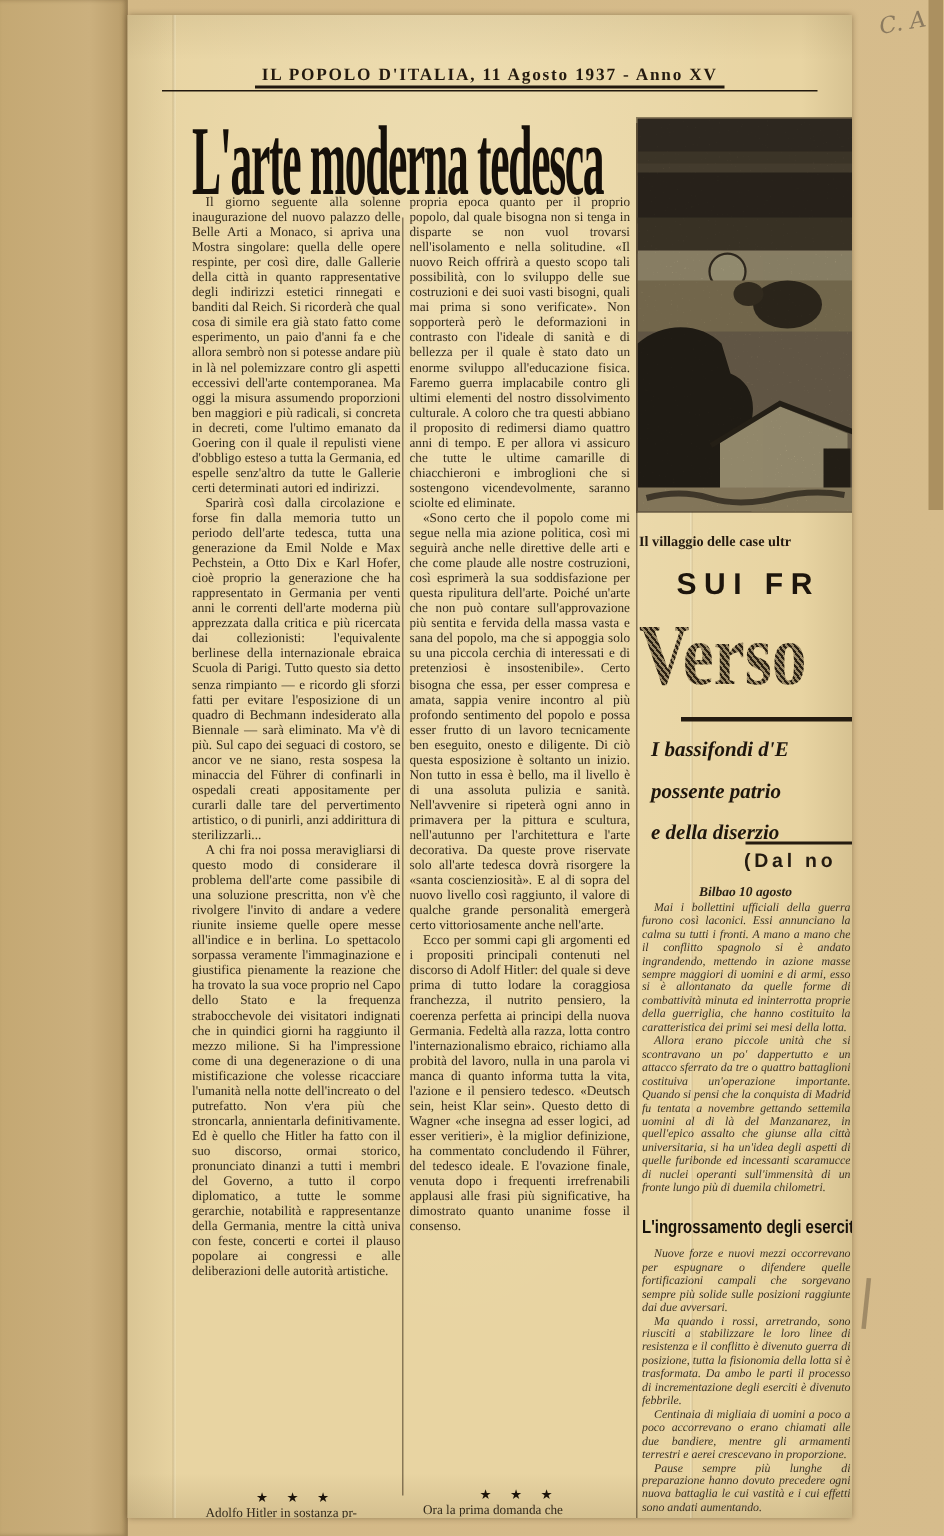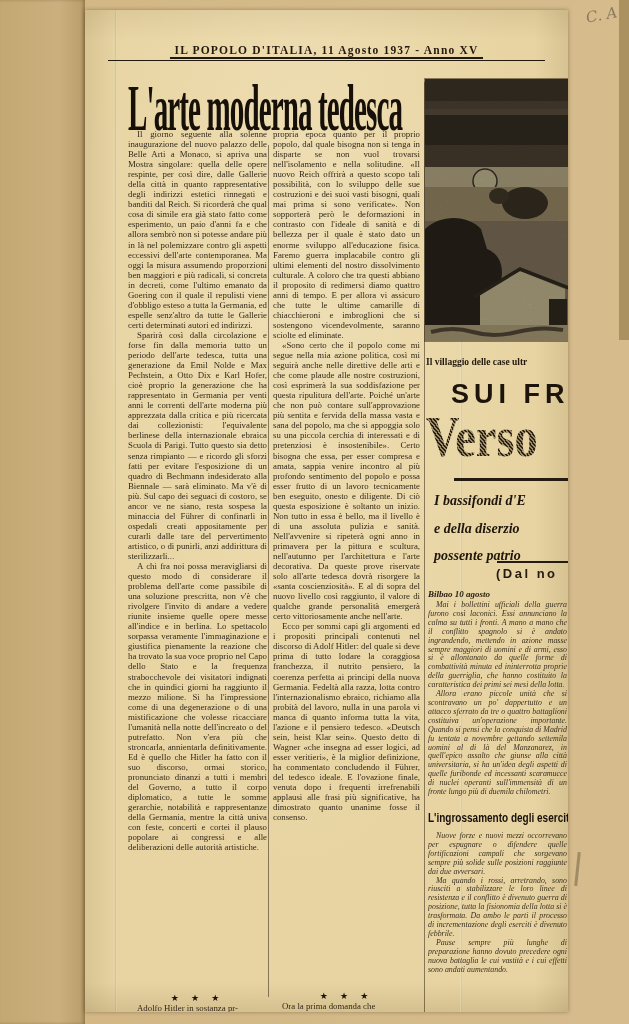--- a/index.html
+++ b/index.html
@@ -45,32 +45,32 @@
   .bodycol p{margin:0;text-indent:9px;}
   .bodycol p.noindent{text-indent:0;}
   .stars{position:absolute;font-size:9px;letter-spacing:5px;text-align:center;color:#1b130a;}
   .stars-1{left:43px;top:983px;width:139px;}
   .stars-2{left:188px;top:981px;width:147px;}
   .partial-line{position:absolute;font-size:8.8px;color:#332a1c;white-space:nowrap;overflow:hidden;}
   .partial-1{left:43px;top:993px;width:139px;text-indent:9px;}
   .partial-2{left:188px;top:991px;width:147px;text-indent:9px;}
   
   .kicker-wrap{position:absolute;left:366px;top:369px;width:117px;height:33px;overflow:hidden;}
-  .kicker{font-family:"Liberation Sans",sans-serif;font-weight:bold;font-size:27px;letter-spacing:5px;white-space:nowrap;color:#1d150c;}
+  .kicker{font-family:"Liberation Sans",sans-serif;font-weight:bold;font-size:20px;letter-spacing:5px;white-space:nowrap;color:#1d150c;}
   .bighead-wrap{position:absolute;left:341px;top:395px;width:142px;height:72px;overflow:hidden;}
   .bighead{font-size:58px;line-height:64px;font-weight:bold;white-space:nowrap;color:#3a2d1d;
         transform:scaleX(.8);transform-origin:left top;
         background:repeating-linear-gradient(45deg,#2e2416 0 1.5px,#a6withers 0);}
   .bighead.hatch{background:repeating-linear-gradient(45deg,#2b2113 0 1.6px,#9b8a67 1.6px 3.2px);
         -webkit-background-clip:text;background-clip:text;-webkit-text-fill-color:transparent;}
   .deck-rule{position:absolute;left:369px;top:468px;width:114px;height:3px;background:#241b10;}
   .deck{position:absolute;left:349px;top:477px;width:134px;font-size:14px;line-height:27.5px;font-weight:bold;font-style:italic;white-space:nowrap;color:#1f160c;}
   .byline-rule{position:absolute;left:412px;top:551px;width:71px;height:2px;background:#241b10;}
   .byline{position:absolute;left:411px;top:556px;font-family:"Liberation Sans",sans-serif;font-weight:bold;font-size:13px;letter-spacing:2.5px;white-space:nowrap;color:#241b10;}
-  .dateline{position:absolute;left:343px;top:579px;width:138px;text-align:left;font-size:9px;font-weight:bold;font-style:italic;color:#2b2114;}
+  .dateline{position:absolute;left:343px;top:579px;width:138px;text-align:center;font-size:9px;font-weight:bold;font-style:italic;color:#2b2114;}
   .rbody{position:absolute;left:343px;width:139px;font-size:7.9px;line-height:8.9px;font-style:italic;text-align:justify;overflow:hidden;color:#3a3021;}
   .rbody1{top:591px;height:209px;}
   .rbody2{top:822px;height:180px;}
   .rbody p{margin:0;text-indent:8px;}
   .subhead{position:absolute;left:343px;top:801px;width:141px;font-family:"Liberation Sans",sans-serif;font-weight:bold;font-size:12.5px;white-space:nowrap;color:#18110a;transform:scaleX(.8);transform-origin:left top;}
 </style>
 </head>
 <body>
 
 <div class="page">
@@ -140,31 +140,32 @@
 
     <div class="kicker-wrap">
       <div class="kicker">SUI FR</div>
     </div>
     <div class="bighead-wrap">
       <div class="bighead hatch">Verso la</div>
     </div>
     <div class="deck-rule"></div>
     <div class="deck">
       <div>I bassifondi d'E</div>
+      <div>possente patrio</div>
       <div>e della diserzio</div>
-      <div>possente patrio</div>
     </div>
     <div class="byline-rule"></div>
     <div class="byline">(Dal no</div>
     <div class="dateline">Bilbao 10 agosto</div>
 
     <div class="rbody rbody1">
       <p>Mai i bollettini ufficiali della guerra furono così laconici. Essi annunciano la calma su tutti i fronti. A mano a mano che il conflitto spagnolo si è andato ingrandendo, mettendo in azione masse sempre maggiori di uomini e di armi, esso si è allontanato da quelle forme di combattività minuta ed ininterrotta proprie della guerriglia, che hanno costituito la caratteristica dei primi sei mesi della lotta.</p>
       <p>Allora erano piccole unità che si scontravano un po' dappertutto e un attacco sferrato da tre o quattro battaglioni costituiva un'operazione importante. Quando si pensi che la conquista di Madrid fu tentata a novembre gettando settemila uomini al di là del Manzanarez, in quell'epico assalto che giunse alla città universitaria, si ha un'idea degli aspetti di quelle furibonde ed incessanti scaramucce di nuclei operanti sull'immensità di un fronte lungo più di duemila chilometri.</p>
     </div>
     <div class="subhead">L'ingrossamento degli eserciti</div>
     <div class="rbody rbody2">
       <p>Nuove forze e nuovi mezzi occorrevano per espugnare o difendere quelle fortificazioni campali che sorgevano sempre più solide sulle posizioni raggiunte dai due avversari.</p>
       <p>Ma quando i rossi, arretrando, sono riusciti a stabilizzare le loro linee di resistenza e il conflitto è divenuto guerra di posizione, tutta la fisionomia della lotta si è trasformata. Da ambo le parti il processo di incrementazione degli eserciti è divenuto febbrile.</p>
+      <p>Centinaia di migliaia di uomini a poco a poco accorrevano o erano chiamati alle due bandiere, mentre gli armamenti terrestri e aerei crescevano in proporzione.</p>
       <p>Pause sempre più lunghe di preparazione hanno dovuto precedere ogni nuova battaglia le cui vastità e i cui effetti sono andati aumentando.</p>
     </div>
   </div>
 </div>
 
 </body></html>

